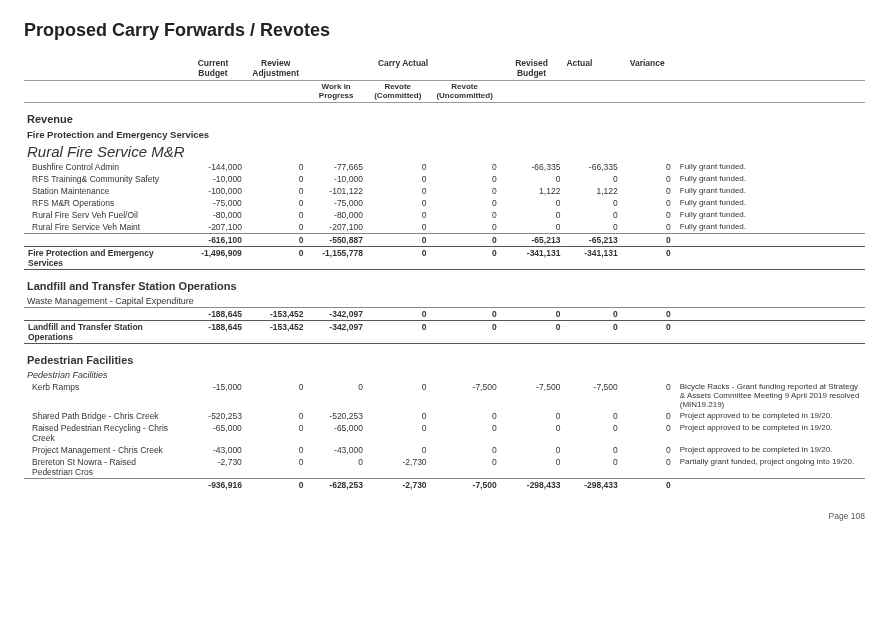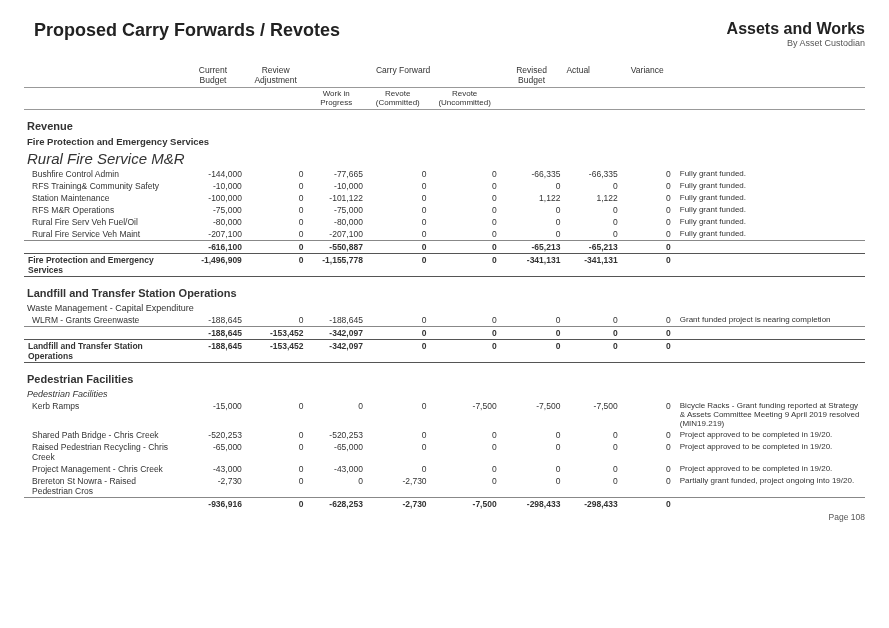--- a/index.html
+++ b/index.html
@@ -15,21 +15,20 @@
     .page-header {
       display: flex;
       justify-content: space-between;
       align-items: flex-start;
       margin-bottom: 16px;
     }
     .page-title {
       font-size: 18px;
       font-weight: bold;
       color: #222;
-      margin-left: 10px;
     }
     .right-header {
       text-align: right;
     }
     .right-title {
       font-size: 16px;
       font-weight: bold;
       color: #222;
     }
     .right-subtitle {
@@ -55,21 +54,21 @@
     }
     td.notes {
       text-align: left;
       white-space: normal;
       max-width: 220px;
       padding-left: 6px;
       font-size: 8px;
       color: #333;
     }
     thead tr th {
-      font-weight: normal;
+      font-weight: bold;
       font-size: 8.5px;
       color: #333;
       text-align: center;
       border-bottom: 1px solid #999;
       padding-bottom: 2px;
     }
     thead tr th.label { text-align: left; }
     .carry-forward-header {
       text-align: center;
       border-bottom: 1px solid #999;
@@ -86,54 +85,50 @@
     }
     .group-total-label {
       font-weight: bold;
       font-size: 8.5px;
       white-space: normal;
       max-width: 170px;
     }
     .page-num {
       text-align: right;
       font-size: 8.5px;
-      margin-top: 2px;
+      margin-top: 20px;
       color: #555;
     }
   </style>
 </head>
 <body>
 
 <div class="page-header">
   <div class="page-title">Proposed Carry Forwards / Revotes</div>
-  <div class="right-header">
-    <div class="right-title">Assets and Works</div>
-    <div class="right-subtitle">By Asset Custodian</div>
-  </div>
 </div>
 
 <table>
   <colgroup>
     <col style="width:148px">
     <col style="width:60px">
     <col style="width:58px">
     <col style="width:56px">
     <col style="width:60px">
     <col style="width:66px">
     <col style="width:60px">
     <col style="width:54px">
     <col style="width:50px">
     <col style="width:180px">
   </colgroup>
   <thead>
     <tr>
       <th class="label"></th>
       <th style="text-align:center">Current<br>Budget</th>
       <th style="text-align:center">Review<br>Adjustment</th>
-      <th colspan="3" class="carry-forward-header">Carry Forward</th>
+      <th colspan="3" class="carry-forward-header">Carry Actual</th>
       <th style="">Revised<br>Budget</th>
       <th style="text-align:left">Actual</th>
       <th style="text-align:center">Variance</th>
       <th></th>
     </tr>
     <tr>
       <th class="label"></th>
       <th></th>
       <th></th>
       <th style="text-align:center;font-size:8px">Work in<br>Progress</th>
@@ -249,32 +244,20 @@
       <td>-341,131</td>
       <td>-341,131</td>
       <td>0</td>
       <td class="notes"></td>
     </tr>
       <tr>
         <td colspan="10" class="label" style="font-size:11px;font-weight:bold;padding-top:10px;padding-bottom:2px">Landfill and Transfer Station Operations</td>
       </tr>
       <tr>
         <td colspan="10" class="label" style="font-size:9px;padding-top:2px;padding-bottom:1px">Waste Management - Capital Expenditure</td>
-      </tr>
-      <tr>
-        <td class="label" style="padding-left:8px">WLRM - Grants Greenwaste</td>
-        <td>-188,645</td>
-        <td>0</td>
-        <td>-188,645</td>
-        <td>0</td>
-        <td>0</td>
-        <td>0</td>
-        <td>0</td>
-        <td>0</td>
-        <td class="notes">Grant funded project is nearing completion</td>
       </tr>
       <tr class="subtotal-row">
       <td class="label" style="padding-left:8px;font-weight:bold"></td>
       <td style="font-weight:bold">-188,645</td>
       <td style="font-weight:bold">-153,452</td>
       <td style="font-weight:bold">-342,097</td>
       <td style="font-weight:bold">0</td>
       <td style="font-weight:bold">0</td>
       <td style="font-weight:bold">0</td>
       <td style="font-weight:bold">0</td>

